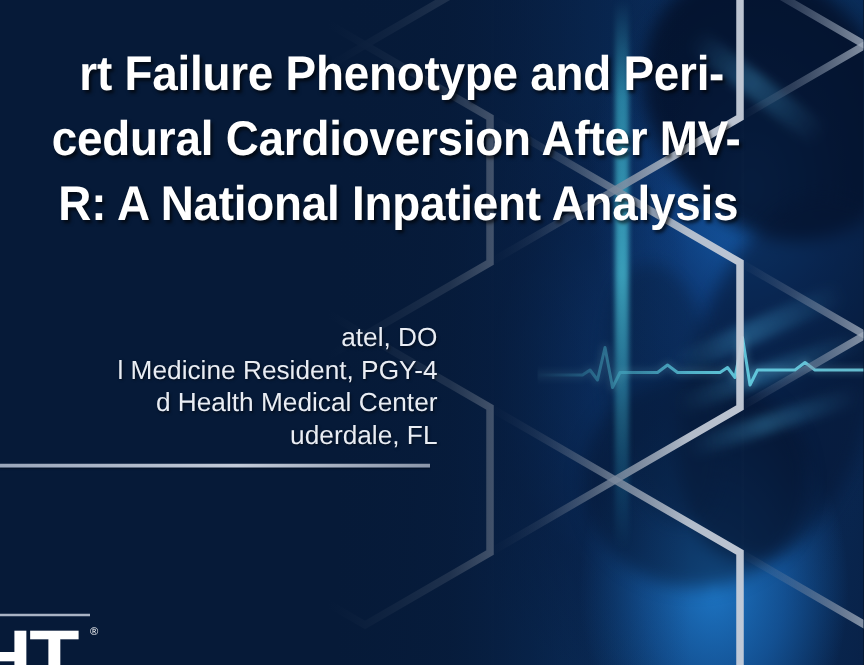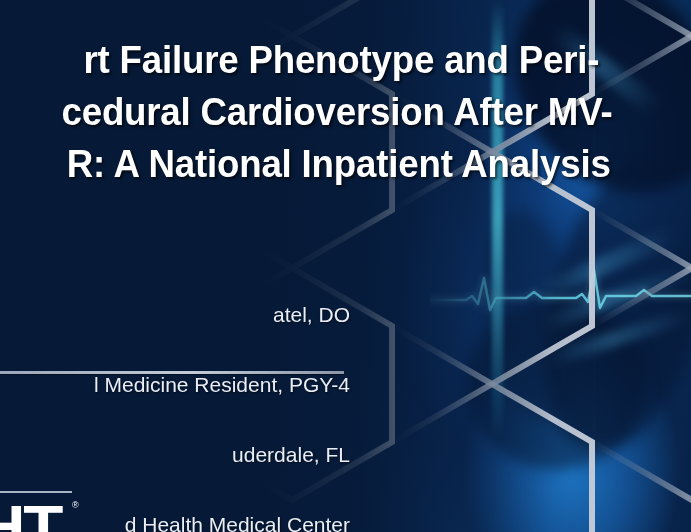--- a/index.html
+++ b/index.html
@@ -108,21 +108,20 @@
   .content {
     position: absolute;
     inset: 0;
   }
 
   .title-block {
     position: absolute;
     left: 0;
     top: 34px;
     width: 600px;
-    padding-left: 20px;
   }
   .title-line {
     display: block;
     color: #FFFFFF;
     font-family: "Liberation Sans", sans-serif;
     font-weight: bold;
     font-size: 39px;
     line-height: 52px;
     letter-spacing: -0.2px;
     white-space: nowrap;
@@ -145,21 +144,20 @@
   }
   .author-line {
     display: block;
     color: #E9EDF4;
     font-family: "Liberation Sans", sans-serif;
     font-weight: normal;
     font-size: 21px;
     line-height: 26px;
     white-space: nowrap;
     text-shadow: 1px 1px 2px rgba(0,0,0,.5);
-    margin-top: 44px;
   }
 
   .divider {
     position: absolute;
     left: 0;
     top: 371px;
     width: 344px;
     height: 3px;
     background: linear-gradient(90deg, #9AA6BA 0%, #C3CBD8 55%, #8B96A9 100%);
     box-shadow: 0 1px 1px rgba(0,0,0,.4);
@@ -304,22 +302,22 @@
 
     <div class="title-block">
       <span class="title-line l1">rt Failure Phenotype and Peri-</span>
       <span class="title-line l2">cedural Cardioversion After MV-</span>
       <span class="title-line l3">R: A National Inpatient Analysis</span>
     </div>
 
     <div class="author-block">
       <span class="author-line">atel, DO</span>
       <span class="author-line">l Medicine Resident, PGY-4</span>
+      <span class="author-line">d Health Medical Center</span>
       <span class="author-line">uderdale, FL</span>
-      <span class="author-line">d Health Medical Center</span>
     </div>
 
     <div class="divider"></div>
 
     <div class="logo">
       <div class="logo-rule"></div>
       <div class="logo-mark">HT</div>
       <div class="logo-reg">®</div>
       <div class="logo-sub">
         <span class="logo-sub-line">LOGY AND</span>

